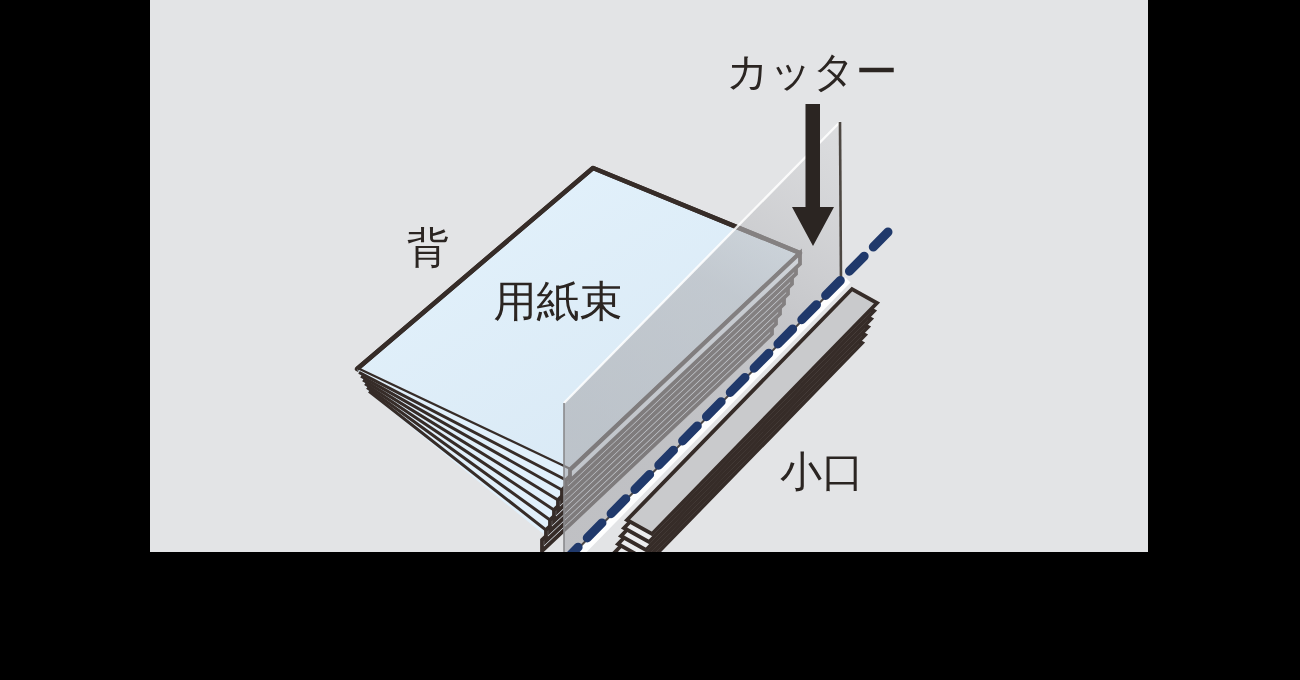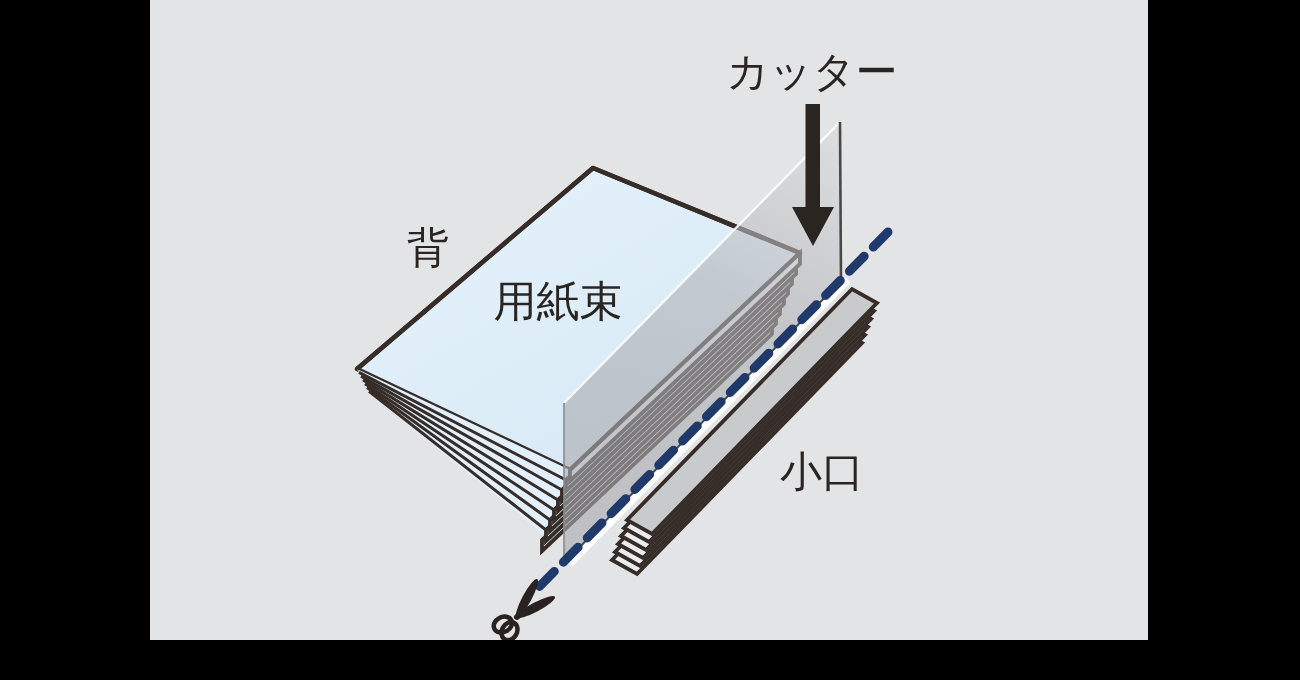--- a/index.html
+++ b/index.html
@@ -1,16 +1,16 @@
 <!DOCTYPE html>
 <html><head>
 <meta charset="utf-8">
 <style>
   html,body{margin:0;padding:0;background:#000;}
-  .canvas{position:relative;width:1300px;height:640px;overflow:hidden;
+  .canvas{position:relative;width:1300px;height:552px;overflow:hidden;
           font-family:"DejaVu Sans",sans-serif;}
   svg{display:block;position:absolute;left:0;top:0;}
   text{font-family:"DejaVu Sans",sans-serif;}
   .jp-label{font-weight:500;}
 </style>
 </head>
 <body>
 
 <div class="canvas">
 <svg width="1300" height="680" viewBox="0 0 1300 680">

